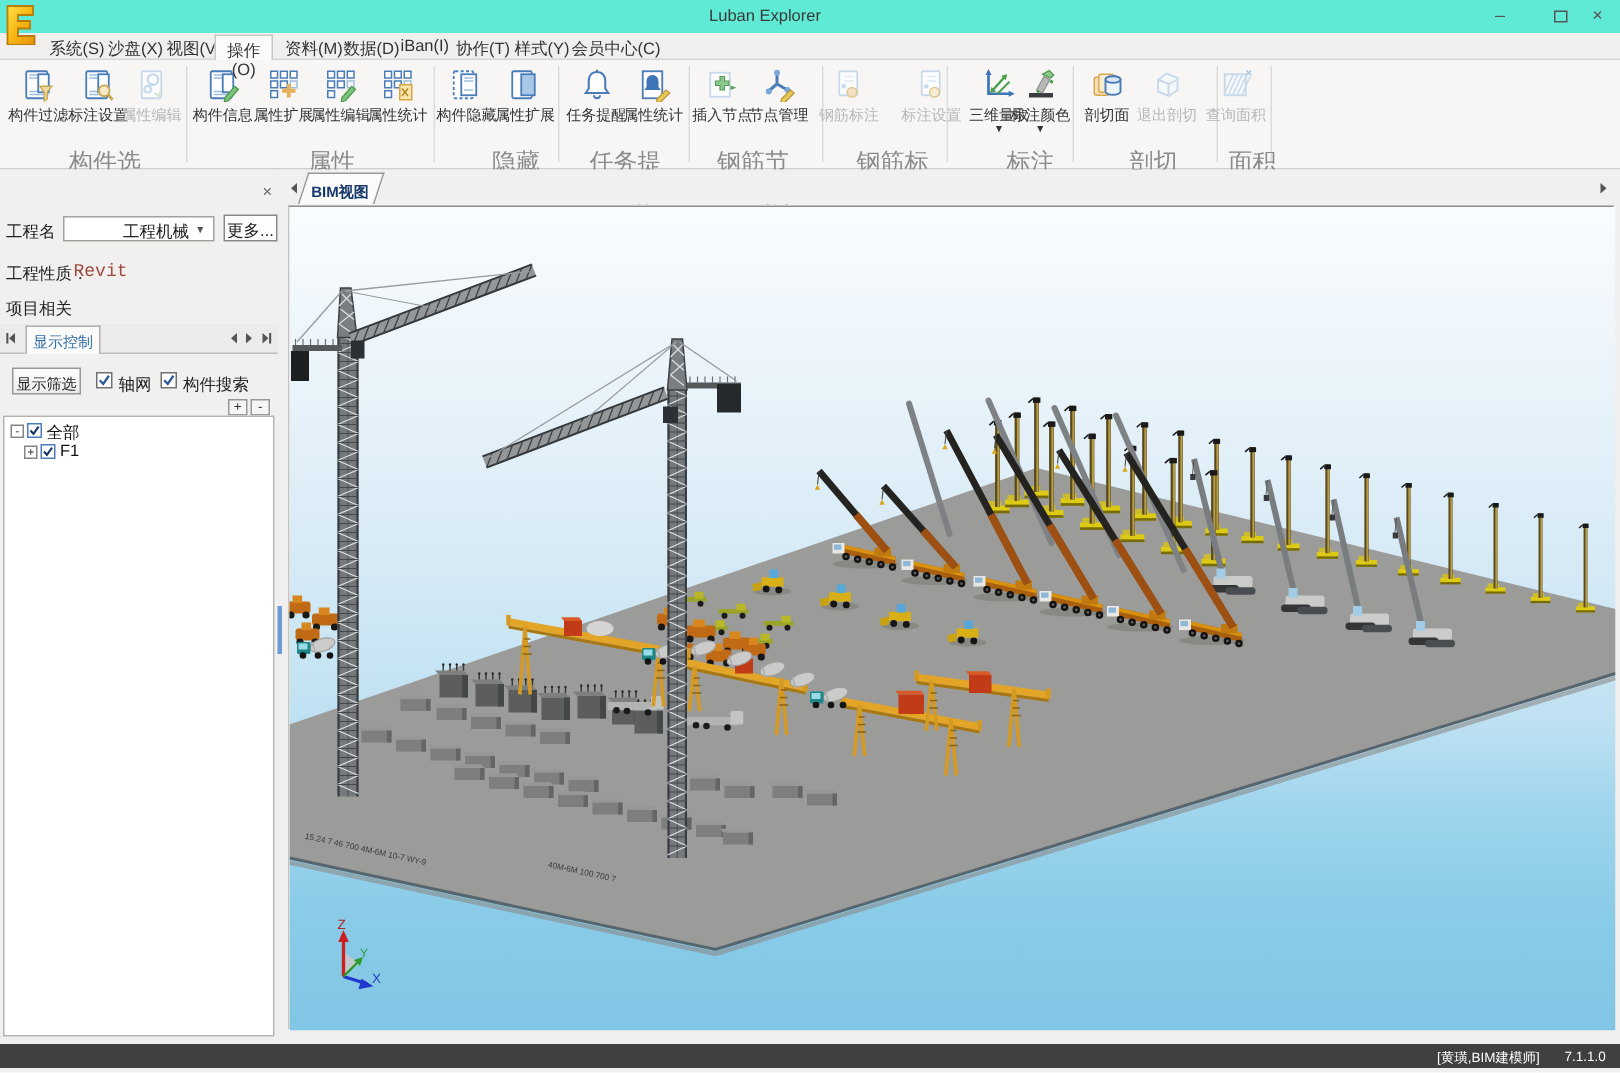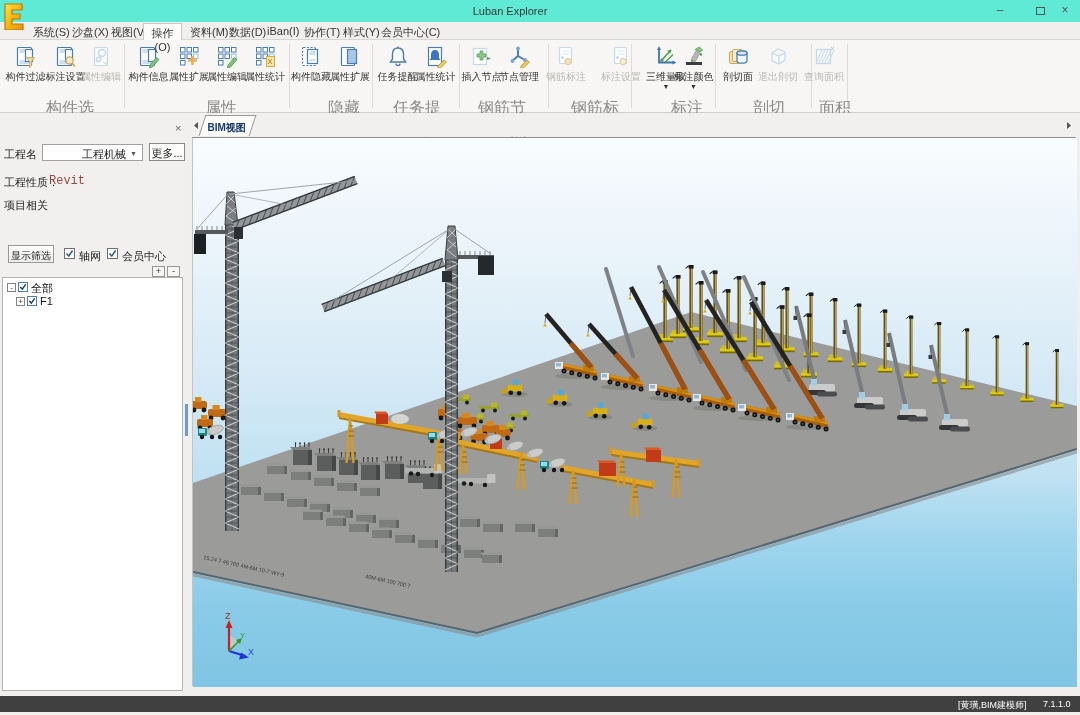--- a/index.html
+++ b/index.html
@@ -292,33 +292,50 @@
 </div>
 <div id="leftpanel">
   <div id="lpx">×</div>
   <div class="lbl" style="left:4px;top:34px">工程名</div>
   <div id="combo">工程机械</div>
     <div id="comboarr">▼</div>
   <div id="morebtn">更多...</div>
   <div class="lbl" style="left:4px;top:62px">工程性质：</div>
   <div id="revit">Revit</div>
   <div class="lbl" style="left:4px;top:85px">项目相关</div>
+  <div id="ltabs">
+    <div class="tarr" style="left:3px"><svg width="9" height="9" viewBox="0 0 9 9">
+          <path d="M7 1 L3 4.5 L7 8 Z" fill="#555"></path>
+          <rect x="1.2" y="1" width="1.4" height="7" fill="#555"></rect>
+        </svg></div>
+    <div id="ltab">显示控制</div>
+    <div class="tarr" style="left:152px"><svg width="8" height="9" viewBox="0 0 8 9">
+          <path d="M6 1 L2 4.5 L6 8 Z" fill="#555"></path>
+        </svg></div>
+    <div class="tarr" style="left:162px"><svg width="8" height="9" viewBox="0 0 8 9">
+          <path d="M2 1 L6 4.5 L2 8 Z" fill="#555"></path>
+        </svg></div>
+    <div class="tarr" style="left:173px"><svg width="9" height="9" viewBox="0 0 9 9">
+          <path d="M2 1 L6 4.5 L2 8 Z" fill="#555"></path>
+          <rect x="6.4" y="1" width="1.4" height="7" fill="#555"></rect>
+        </svg></div>
+  </div>
   <div id="filterbtn">显示筛选</div>
   <div class="cb" style="left:64px;top:135px">
       <svg width="9" height="9" viewBox="0 0 9 9">
         <path d="M1.5 4.5 l2.3 2.5 l3.8 -5.5" stroke="#2a5a9a" stroke-width="1.5" fill="none"></path>
       </svg>
     </div>
   <div class="lbl" style="left:79px;top:136px">轴网</div>
   <div class="cb" style="left:107px;top:135px">
       <svg width="9" height="9" viewBox="0 0 9 9">
         <path d="M1.5 4.5 l2.3 2.5 l3.8 -5.5" stroke="#2a5a9a" stroke-width="1.5" fill="none"></path>
       </svg>
     </div>
-  <div class="lbl" style="left:122px;top:136px">会员中心</div>
+  <div class="lbl" style="left:122px;top:136px">构件搜索</div>
   <div class="mini" style="left:152px">+</div>
   <div class="mini" style="left:167px">-</div>
   <div id="tree">
     <div class="texp" style="left:4px;top:5px">-</div>
     <div class="tcb" style="left:15px;top:4px">
         <svg width="8" height="8" viewBox="0 0 8 8">
           <path d="M1.3 4 l2 2.2 l3.4 -4.8" stroke="#17386a" stroke-width="1.4" fill="none"></path>
         </svg>
       </div>
     <div class="tlb" style="left:28px;top:3px">全部</div>

